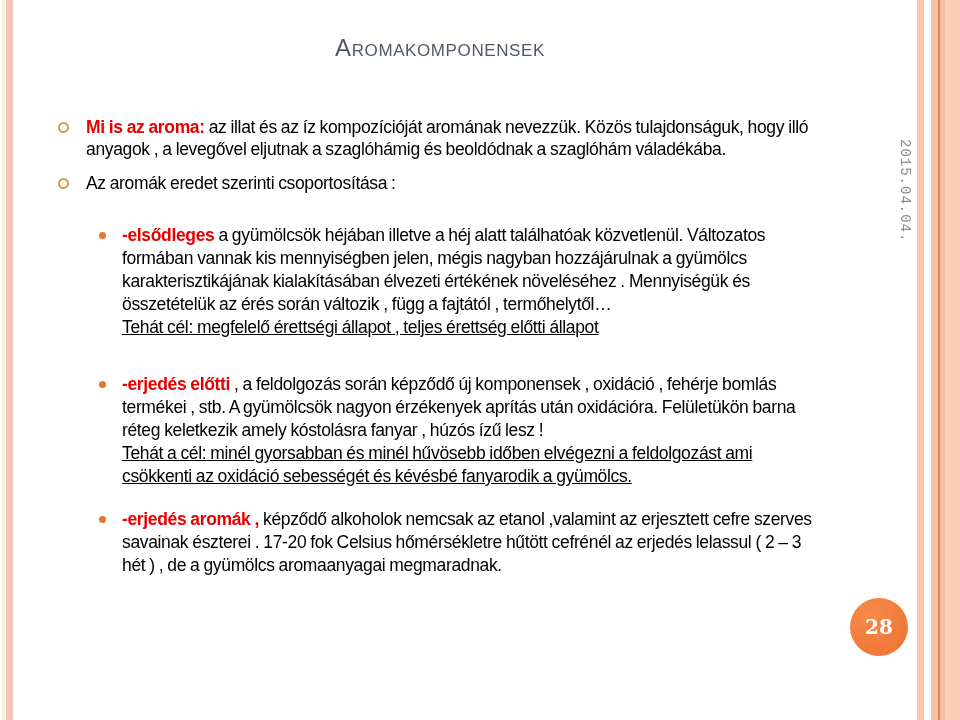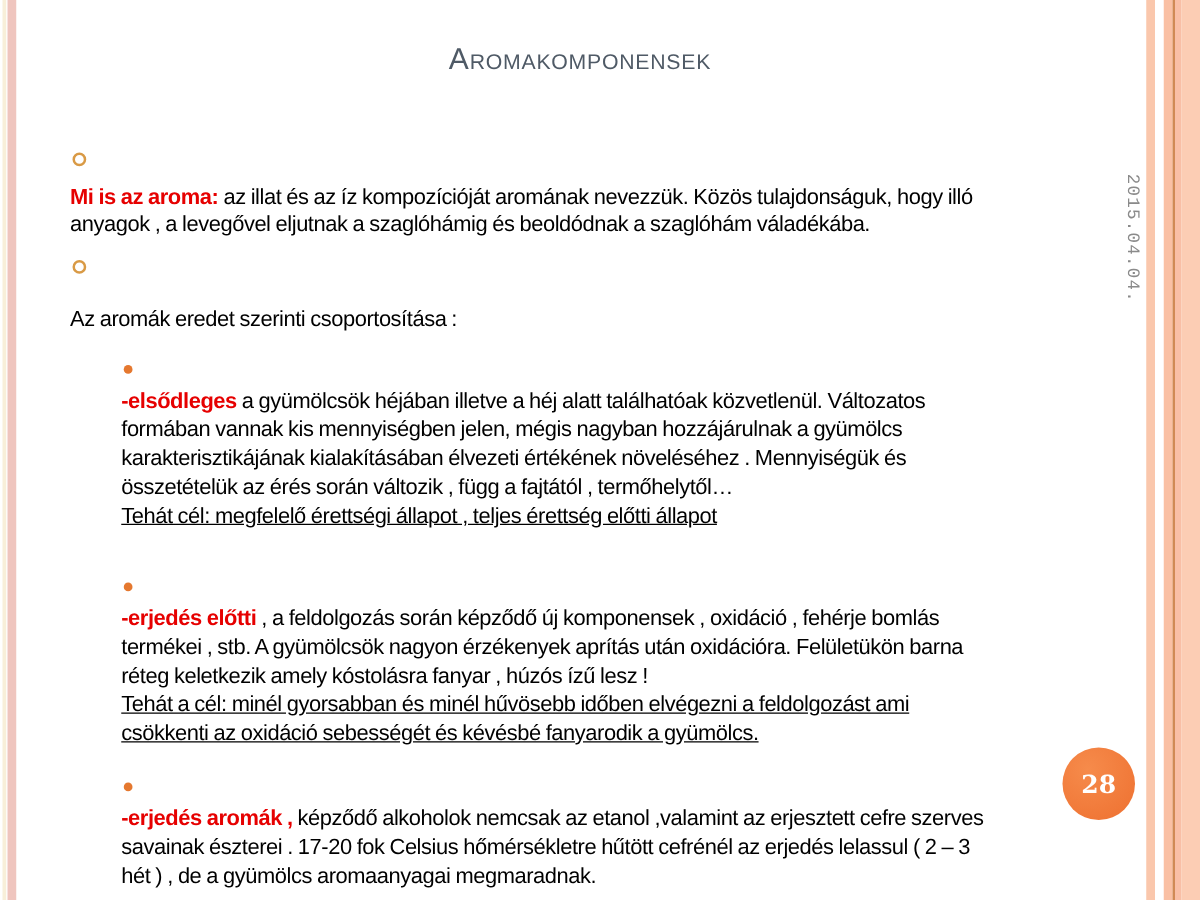--- a/index.html
+++ b/index.html
@@ -13,53 +13,53 @@
   .l-rose{left:6px;width:7px;background:#efc5be;}
   
   .r-a{left:917px;width:7px;background:#fac7ac;}
   .r-b{left:931px;width:7px;background:#fac0a4;}
   .r-line{left:938px;width:2px;background:#d08a55;}
   .r-c{left:940px;width:5px;background:#f9bfa6;}
   .r-d{left:945px;width:15px;background:#fccdb4;}
 
   .title{position:absolute;top:34px;left:0;width:880px;text-align:center;
          font-variant:small-caps;font-size:24px;letter-spacing:.6px;
-         color:#4f5a66;padding-left:24px;}
+         color:#4f5a66;}
 
   .date-side{position:absolute;left:913px;top:139px;transform:rotate(90deg);
          transform-origin:0 0;white-space:nowrap;color:#8a8a8a;
          font-family:"Liberation Mono",monospace;font-size:14px;letter-spacing:1px;}
 
   .page-badge{position:absolute;left:850px;top:598px;width:58px;height:58px;
          border-radius:50%;
          background:radial-gradient(circle at 35% 30%,#f68b4b,#ee7030);
          display:flex;align-items:center;justify-content:center;}
   .page-badge span{color:#fff;font-family:"DejaVu Serif",serif;
          font-weight:bold;font-size:20px;}
 
   .content{position:absolute;left:56px;top:116px;width:764px;color:#000;
          font-size:17.5px;letter-spacing:-0.35px;word-spacing:-0.5px;}
-  .row{display:flex;align-items:flex-start;flex-direction:column;}
+  .row{display:flex;align-items:flex-start;}
   .lvl1{line-height:22px;}
   .lvl1 .txt{width:730px;}
   .lvl2{margin-left:41px;line-height:23px;}
   .lvl2 .txt{width:698px;}
 
   .m1{flex:0 0 30px;position:relative;height:22px;}
   .m1::after{content:"";position:absolute;left:2px;top:6px;width:7px;height:7px;
          border:2px solid #d99a45;border-radius:50%;background:#fff;}
   .m2{flex:0 0 25px;position:relative;height:23px;}
   .m2::after{content:"";position:absolute;left:2px;top:8px;width:7px;height:7px;
          border-radius:50%;background:#e5782f;}
 
   .lead{color:#e60000;font-weight:bold;}
   .uline{display:block;text-decoration:underline;}
 
   .mb-b1{margin-bottom:12px;}
-  .mb-b2{margin-bottom:18px;gap:12px;}
+  .mb-b2{margin-bottom:30px;}
   .mb-s1{margin-bottom:34px;justify-content:flex-end;}
   .mb-s2{margin-bottom:20px;}
 </style>
 </head>
 <body>
 
 <div class="slide">
 
   <div class="stripe l-cream"></div>
   <div class="stripe l-rose"></div>

